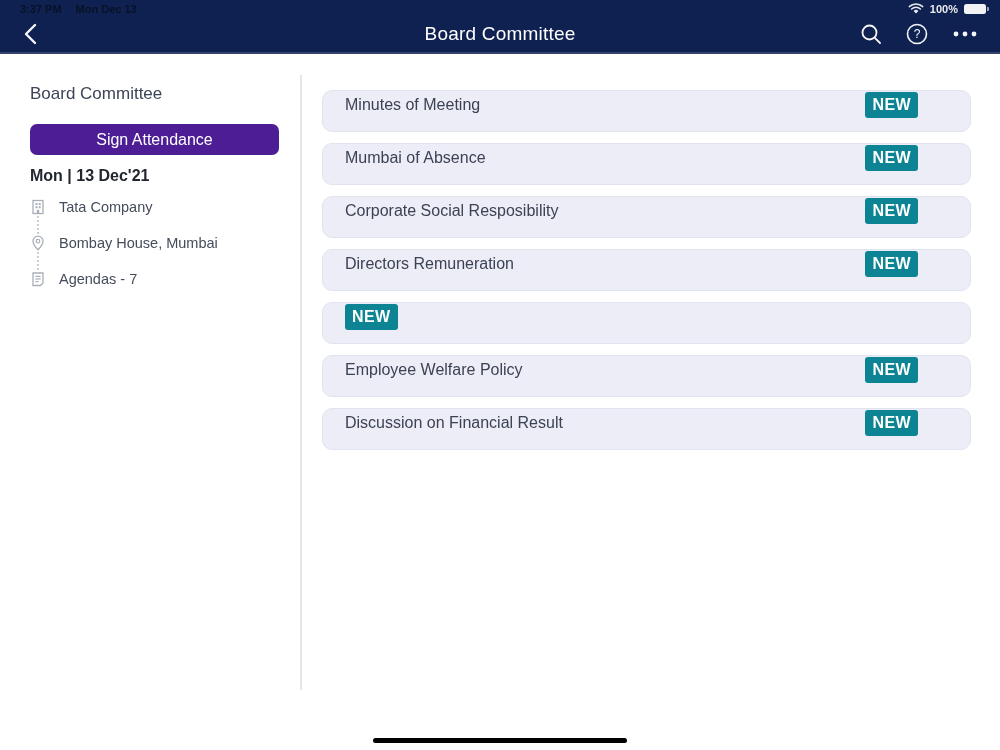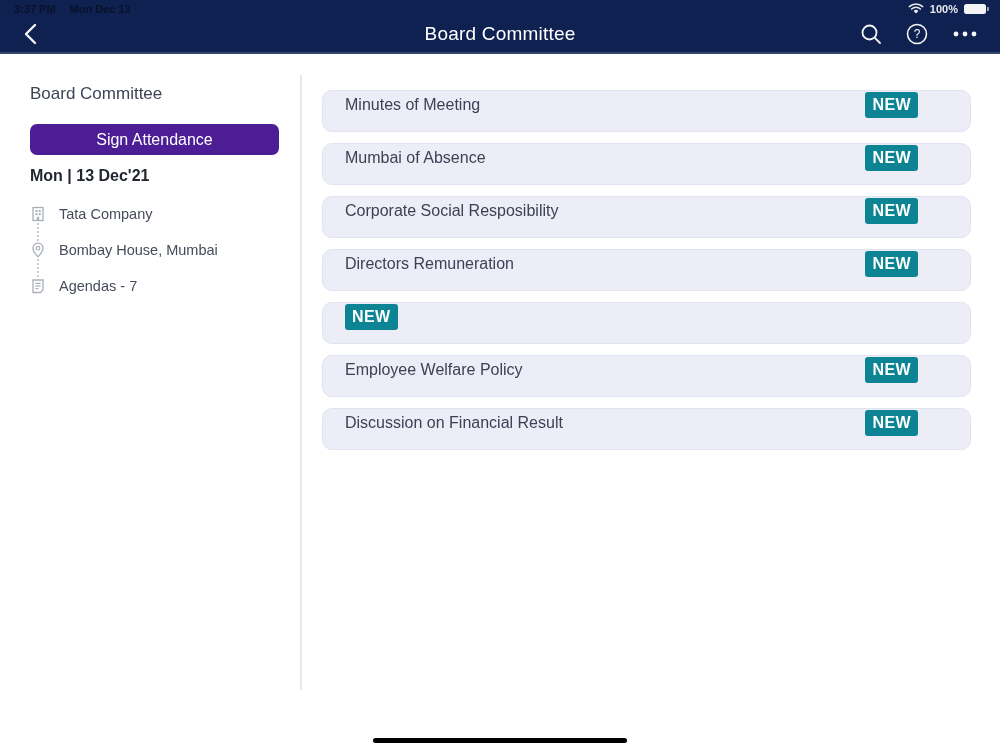--- a/index.html
+++ b/index.html
@@ -23,21 +23,21 @@
     width: 100%;
     height: 54px;
     background: #0f2150;
     border-bottom: 2px solid #33456e;
   }
   .status-bar {
     display: flex;
     justify-content: space-between;
     align-items: center;
     height: 15px;
-    padding: 2px 14px 0 14px;
+    padding: 2px 14px 0 20px;
     font-size: 11px;
     font-weight: bold;
   }
   .status-left { display: flex; gap: 14px; color: #0a101f; }
   .status-left span { color: #081227; }
   .status-right { display: flex; align-items: center; gap: 6px; color: #e9eaee; }
   .battery-percent { font-size: 11px; font-weight: bold; color: #e9eaee; }
   .battery-body {
     position: relative;
     width: 22px; height: 10px;
@@ -110,21 +110,21 @@
     font-size: 16px;
     font-family: "Liberation Sans", sans-serif;
     cursor: pointer;
   }
   .meeting-date {
     margin-top: 12px;
     font-size: 16px;
     font-weight: 600;
     color: #22262f;
   }
-  .info-list { margin-top: 20px; }
+  .info-list { margin-top: 13px; }
   .info-row {
     display: flex;
     align-items: center;
     height: 18px;
   }
   .info-icon {
     width: 16px; height: 16px;
     flex: 0 0 16px;
     color: #a9aeb9;
   }

